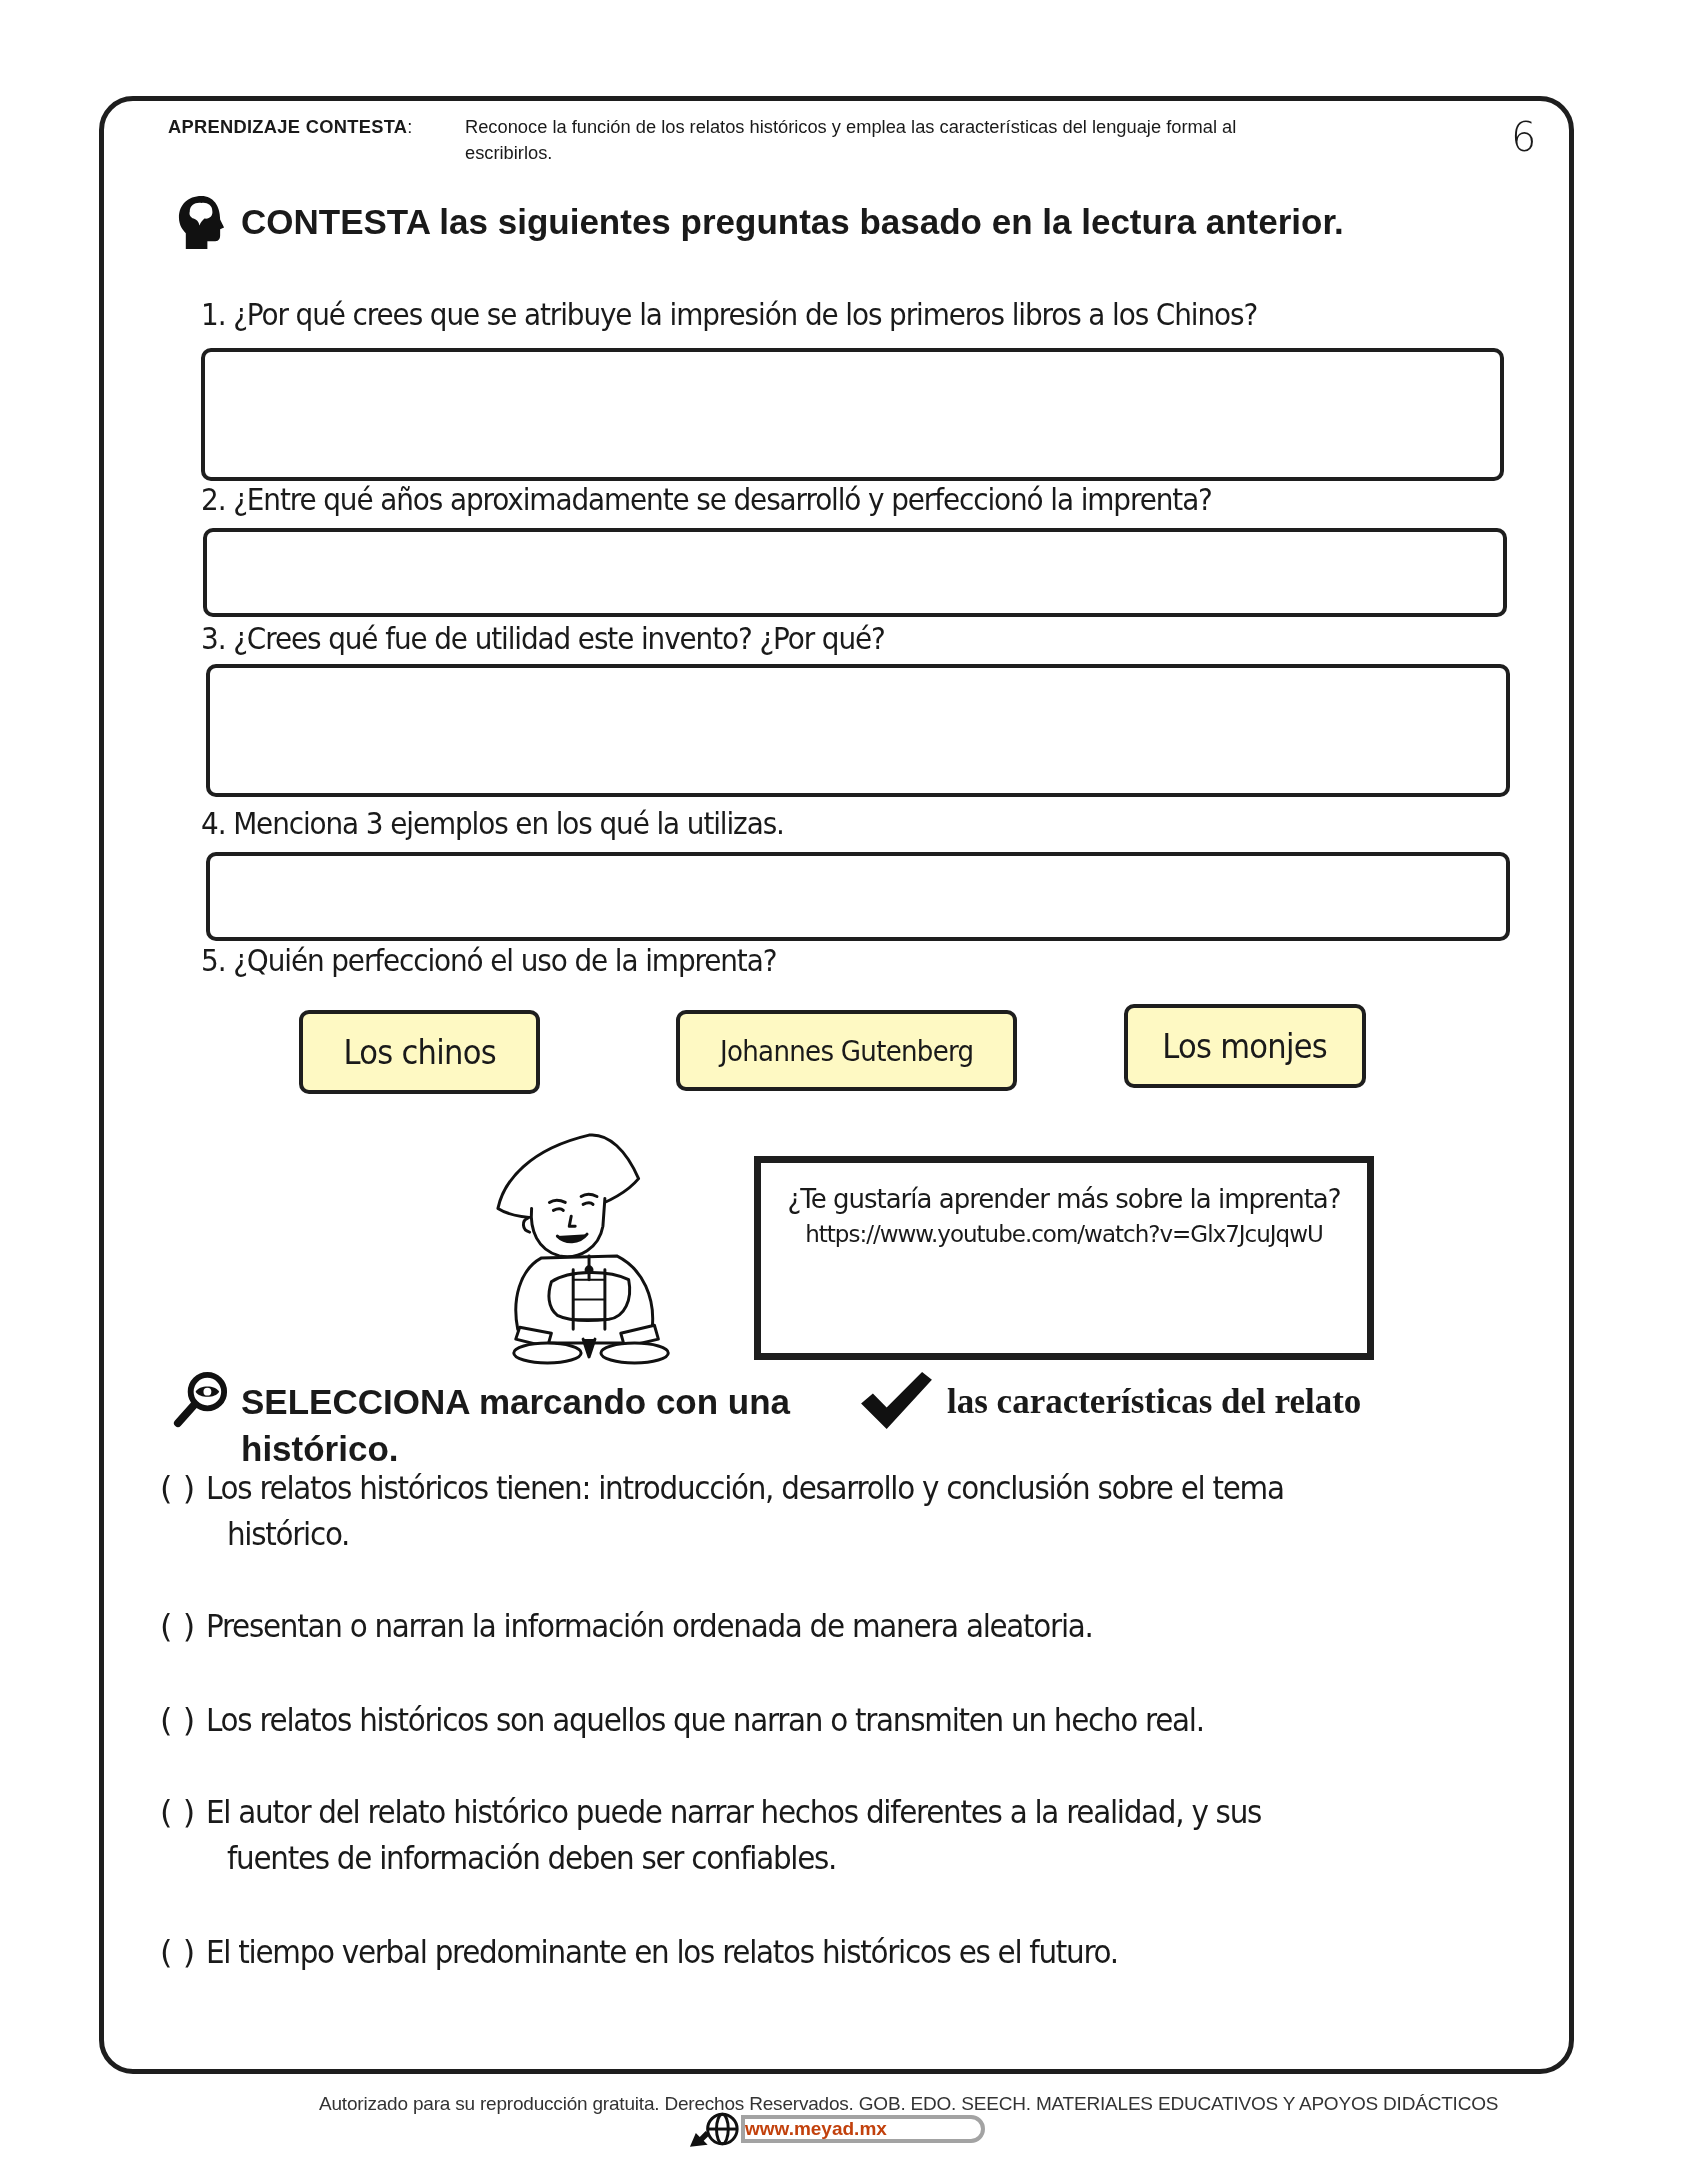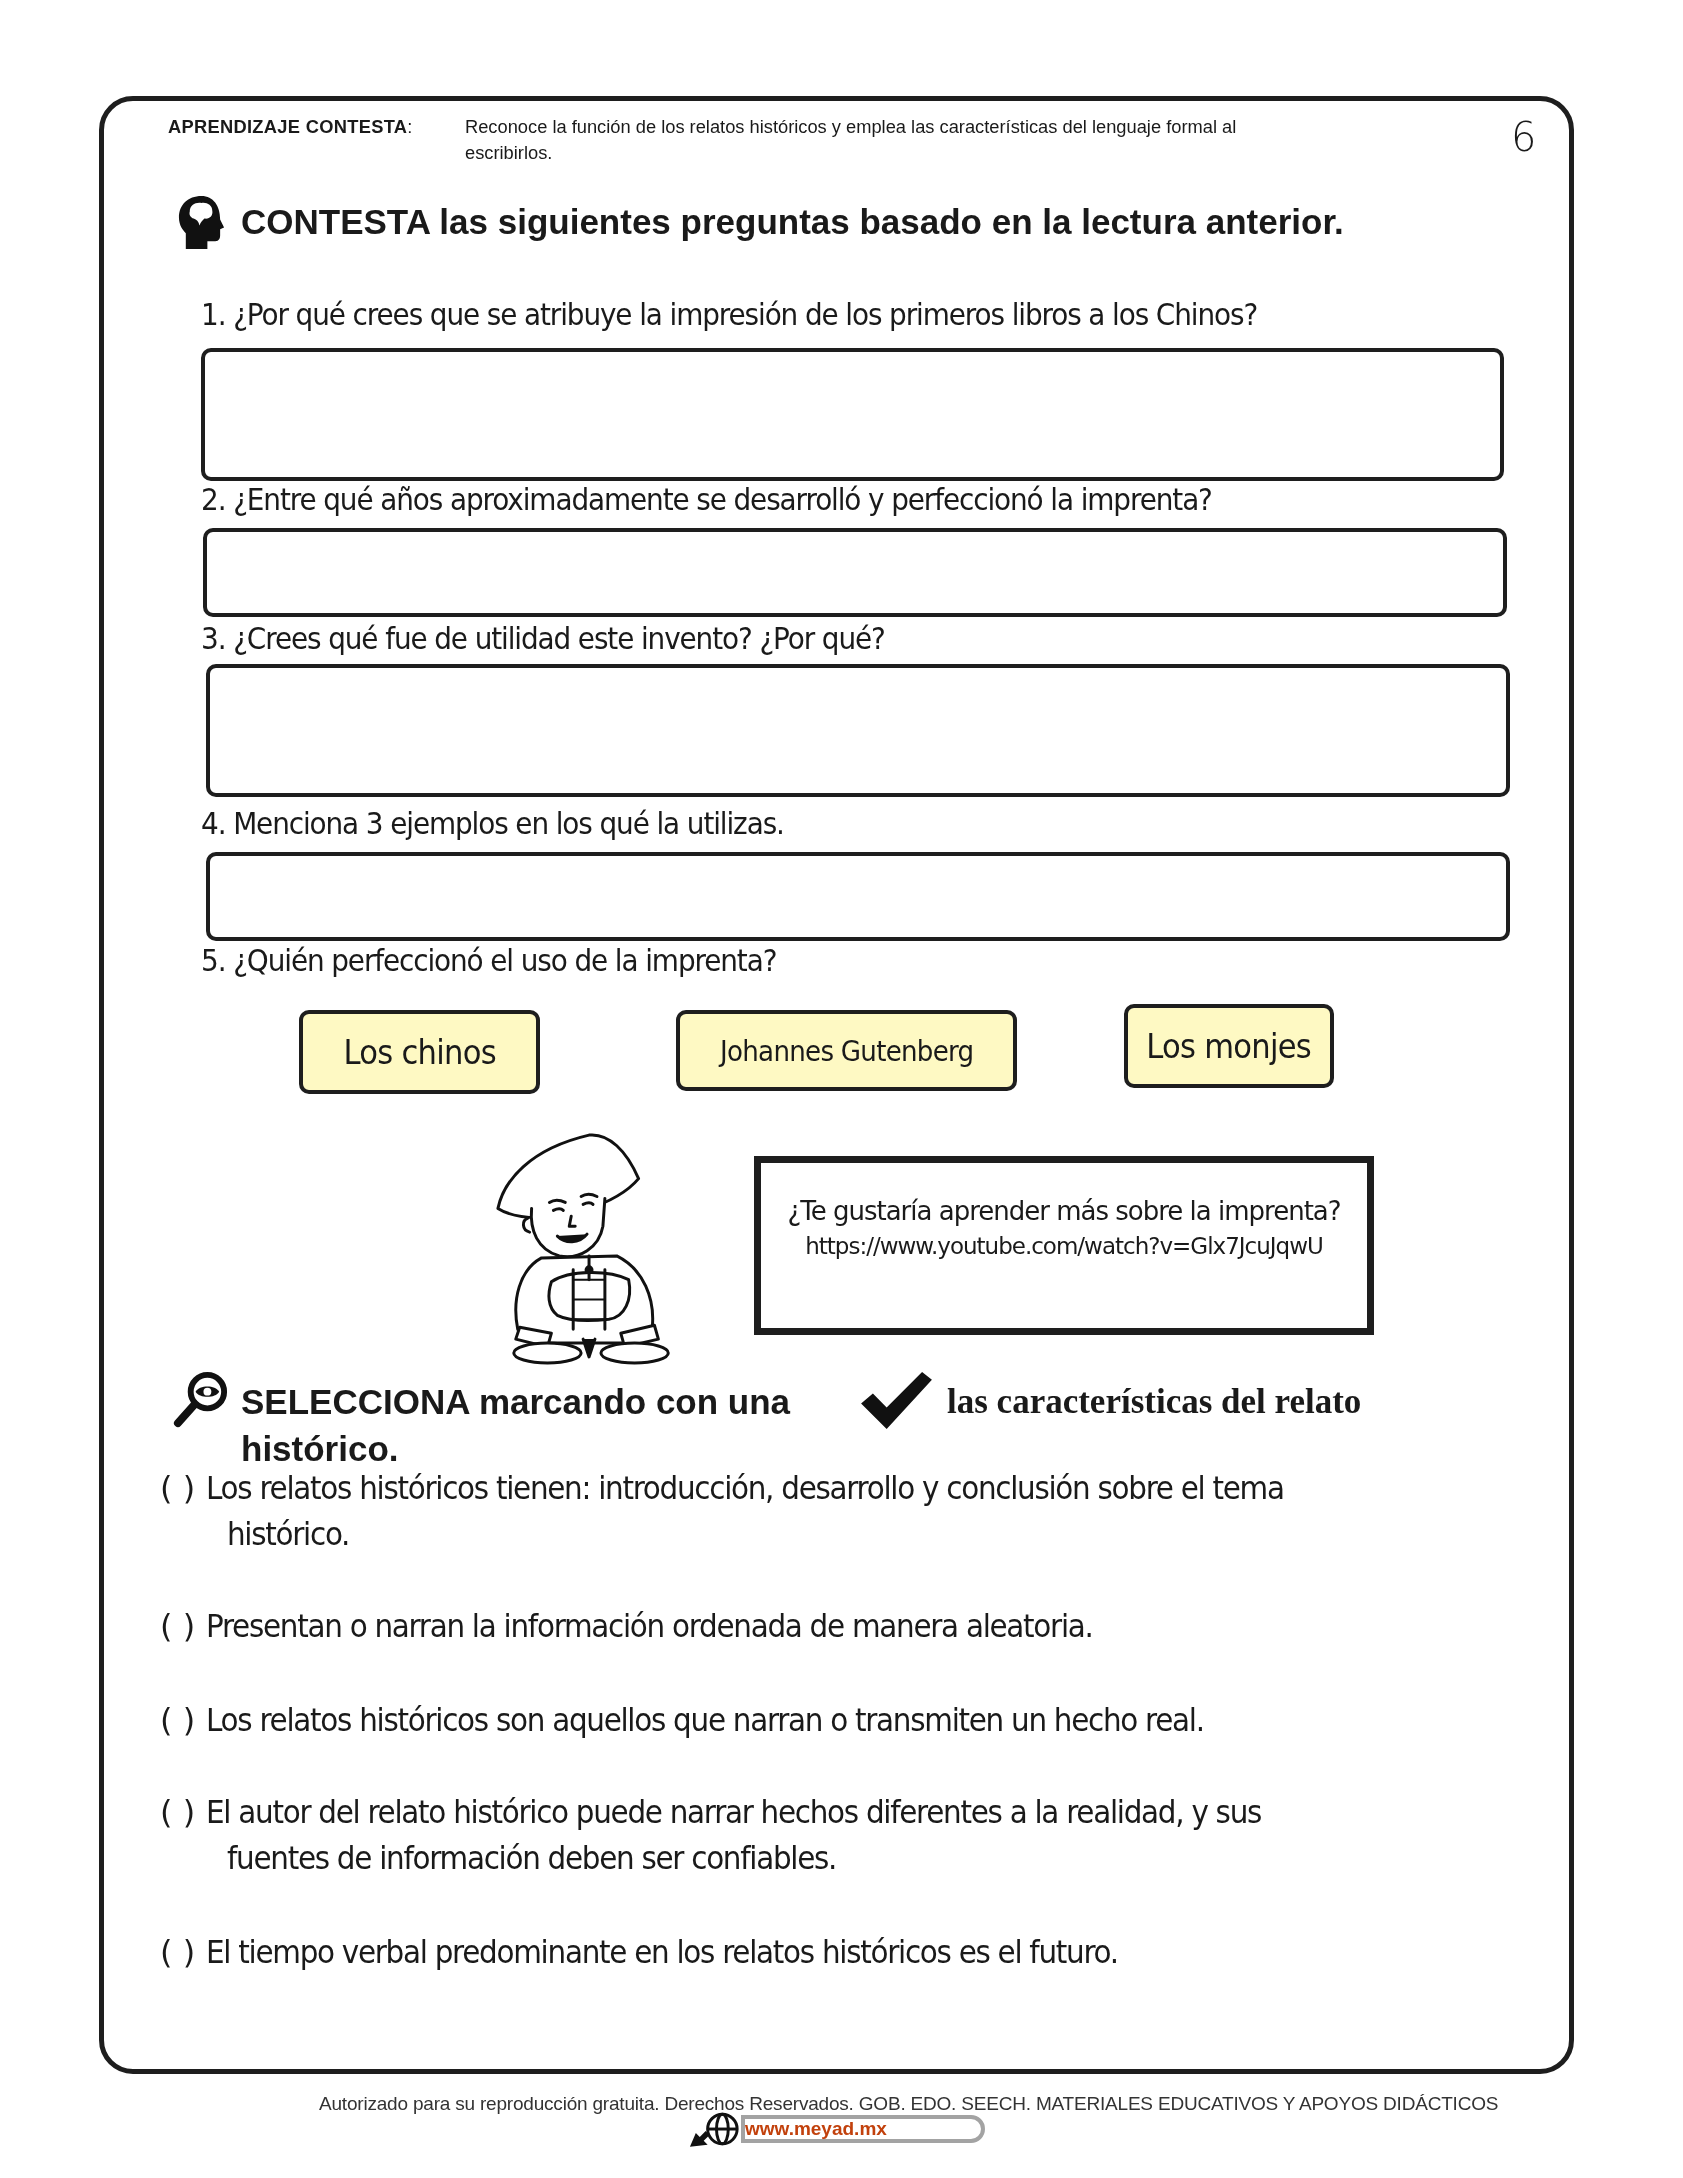--- a/index.html
+++ b/index.html
@@ -82,21 +82,21 @@
 <div class="answer-box" style="left:206px; top:852px; width:1304px; height:89px;"></div>
 
 <div class="abs q" style="left:201px; top:943px;">5. ¿Quién perfeccionó el uso de la imprenta?</div>
 
 <div class="option" style="left:299px; top:1010px; width:241px; height:84px; font-size:34px;">
   <span>Los chinos</span>
 </div>
 <div class="option" style="left:676px; top:1010px; width:341px; height:81px; font-size:29px;">
   <span>Johannes Gutenberg</span>
 </div>
-<div class="option" style="left:1124px; top:1004px; width:210px; height:84px; font-size:34px;">
+<div class="option" style="left:1124px; top:1004px; width:242px; height:84px; font-size:34px;">
   <span>Los monjes</span>
 </div>
 
 <div class="abs" style="left:490px; top:1131px; width:208px; height:234px;">
   <svg width="208" height="234" viewBox="0 0 210 236" fill="none" stroke="#111" stroke-width="3" stroke-linejoin="round" stroke-linecap="round">
 
     <path d="M8 78 C14 50 40 18 100 4 C120 2 138 20 150 48 C140 60 120 72 95 80 C70 88 30 92 8 78 Z" fill="#fff"></path>
 
     <path d="M42 78 C40 100 48 120 70 126 C90 130 110 118 114 96 L116 68" fill="#fff"></path>
     <path d="M60 72 C66 68 72 70 76 72"></path>
@@ -115,21 +115,21 @@
     <circle cx="100" cy="140" r="3" fill="#111"></circle>
     <path d="M30 198 L62 204 L58 218 L26 210 Z" fill="#fff"></path>
     <path d="M132 204 L166 196 L170 210 L136 218 Z" fill="#fff"></path>
 
     <ellipse cx="58" cy="224" rx="34" ry="10" fill="#fff"></ellipse>
     <ellipse cx="146" cy="224" rx="34" ry="10" fill="#fff"></ellipse>
     <path d="M94 210 L100 228 L106 210" fill="#111"></path>
   </svg>
 </div>
 
-<div class="video-box" style="left:754px; top:1156px; width:620px; height:179px; padding-top:30px;">
+<div class="video-box" style="left:754px; top:1156px; width:620px; height:204px; padding-top:18px;">
   <div class="l1">¿Te gustaría aprender más sobre la imprenta?</div>
   <div class="l3">https://www.youtube.com/watch?v=Glx7JcuJqwU</div>
 </div>
 
 <div class="abs" style="left:172px; top:1370px; width:59px; height:59px;">
   <svg width="59" height="59" viewBox="0 0 60 60">
     <circle cx="36" cy="22" r="17" fill="none" stroke="#111" stroke-width="6"></circle>
     <path d="M24 22 C28 15 44 15 48 22 C44 29 28 29 24 22 Z" fill="#111"></path>
     <circle cx="36" cy="22" r="4" fill="#fff"></circle>
     <line x1="23" y1="35" x2="6" y2="54" stroke="#111" stroke-width="8" stroke-linecap="round"></line>

